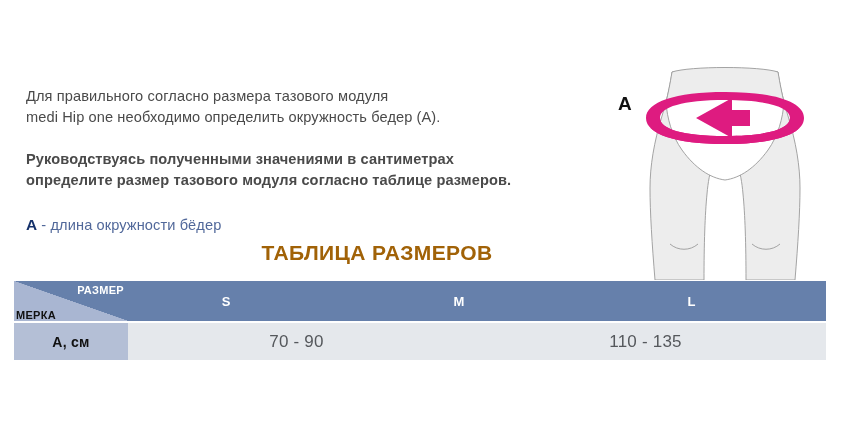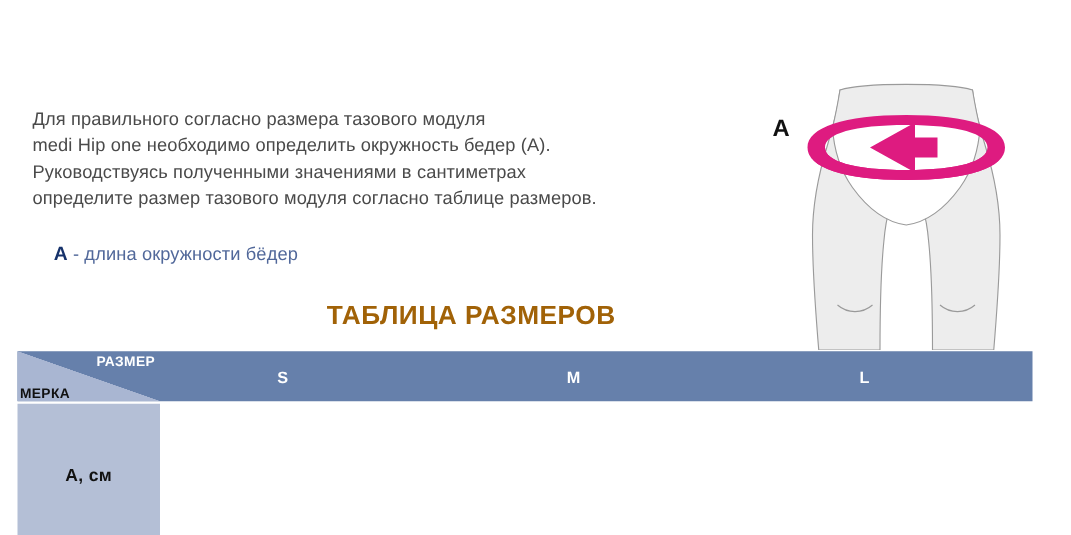--- a/index.html
+++ b/index.html
@@ -31,28 +31,29 @@
     width: 570px;
   }
   .para {
     color: #4a4a4a;
     font-size: 14.6px;
     line-height: 21px;
     letter-spacing: 0.1px;
     white-space: pre-line;
   }
   .para.p2 {
+    margin-top: 21px;
+    font-weight: bold;
   }
   .legend {
     margin-top: 24px;
     font-size: 14.6px;
     line-height: 20px;
     color: #51689a;
     letter-spacing: 0.1px;
-    margin-left: 17px;
   }
   .legend .legend-key {
     color: #16326b;
     font-weight: bold;
     font-size: 15.4px;
   }
 
   
   .table-title {
     position: absolute;
@@ -122,21 +123,20 @@
     font-weight: bold;
     letter-spacing: 0.3px;
     padding-right: 36px;
     box-sizing: border-box;
   }
 
   .tbl-row {
     display: flex;
     height: 37px;
     margin-top: 2px;
-    flex-direction: column;
   }
   .rowhead {
     flex: 0 0 114px;
     width: 114px;
     background: #b4bfd6;
     display: flex;
     align-items: center;
     justify-content: center;
     color: #111111;
     font-size: 14px;
@@ -200,20 +200,21 @@
         <div class="corner-label-measure">МЕРКА</div>
       </div>
       <div class="hcell">S</div>
       <div class="hcell">M</div>
       <div class="hcell">L</div>
     </div>
 
     <div class="tbl-row">
       <div class="rowhead">А, см</div>
       <div class="vcell">70 - 90</div>
+      <div class="vcell">110 - 135</div>
     </div>
 
   </div>
 
   <div class="illustration">
     <svg width="250" height="232" viewBox="0 0 250 232">
 
       <g>
         <path d="M72 24
                  C 72 24, 70 42, 62 68

